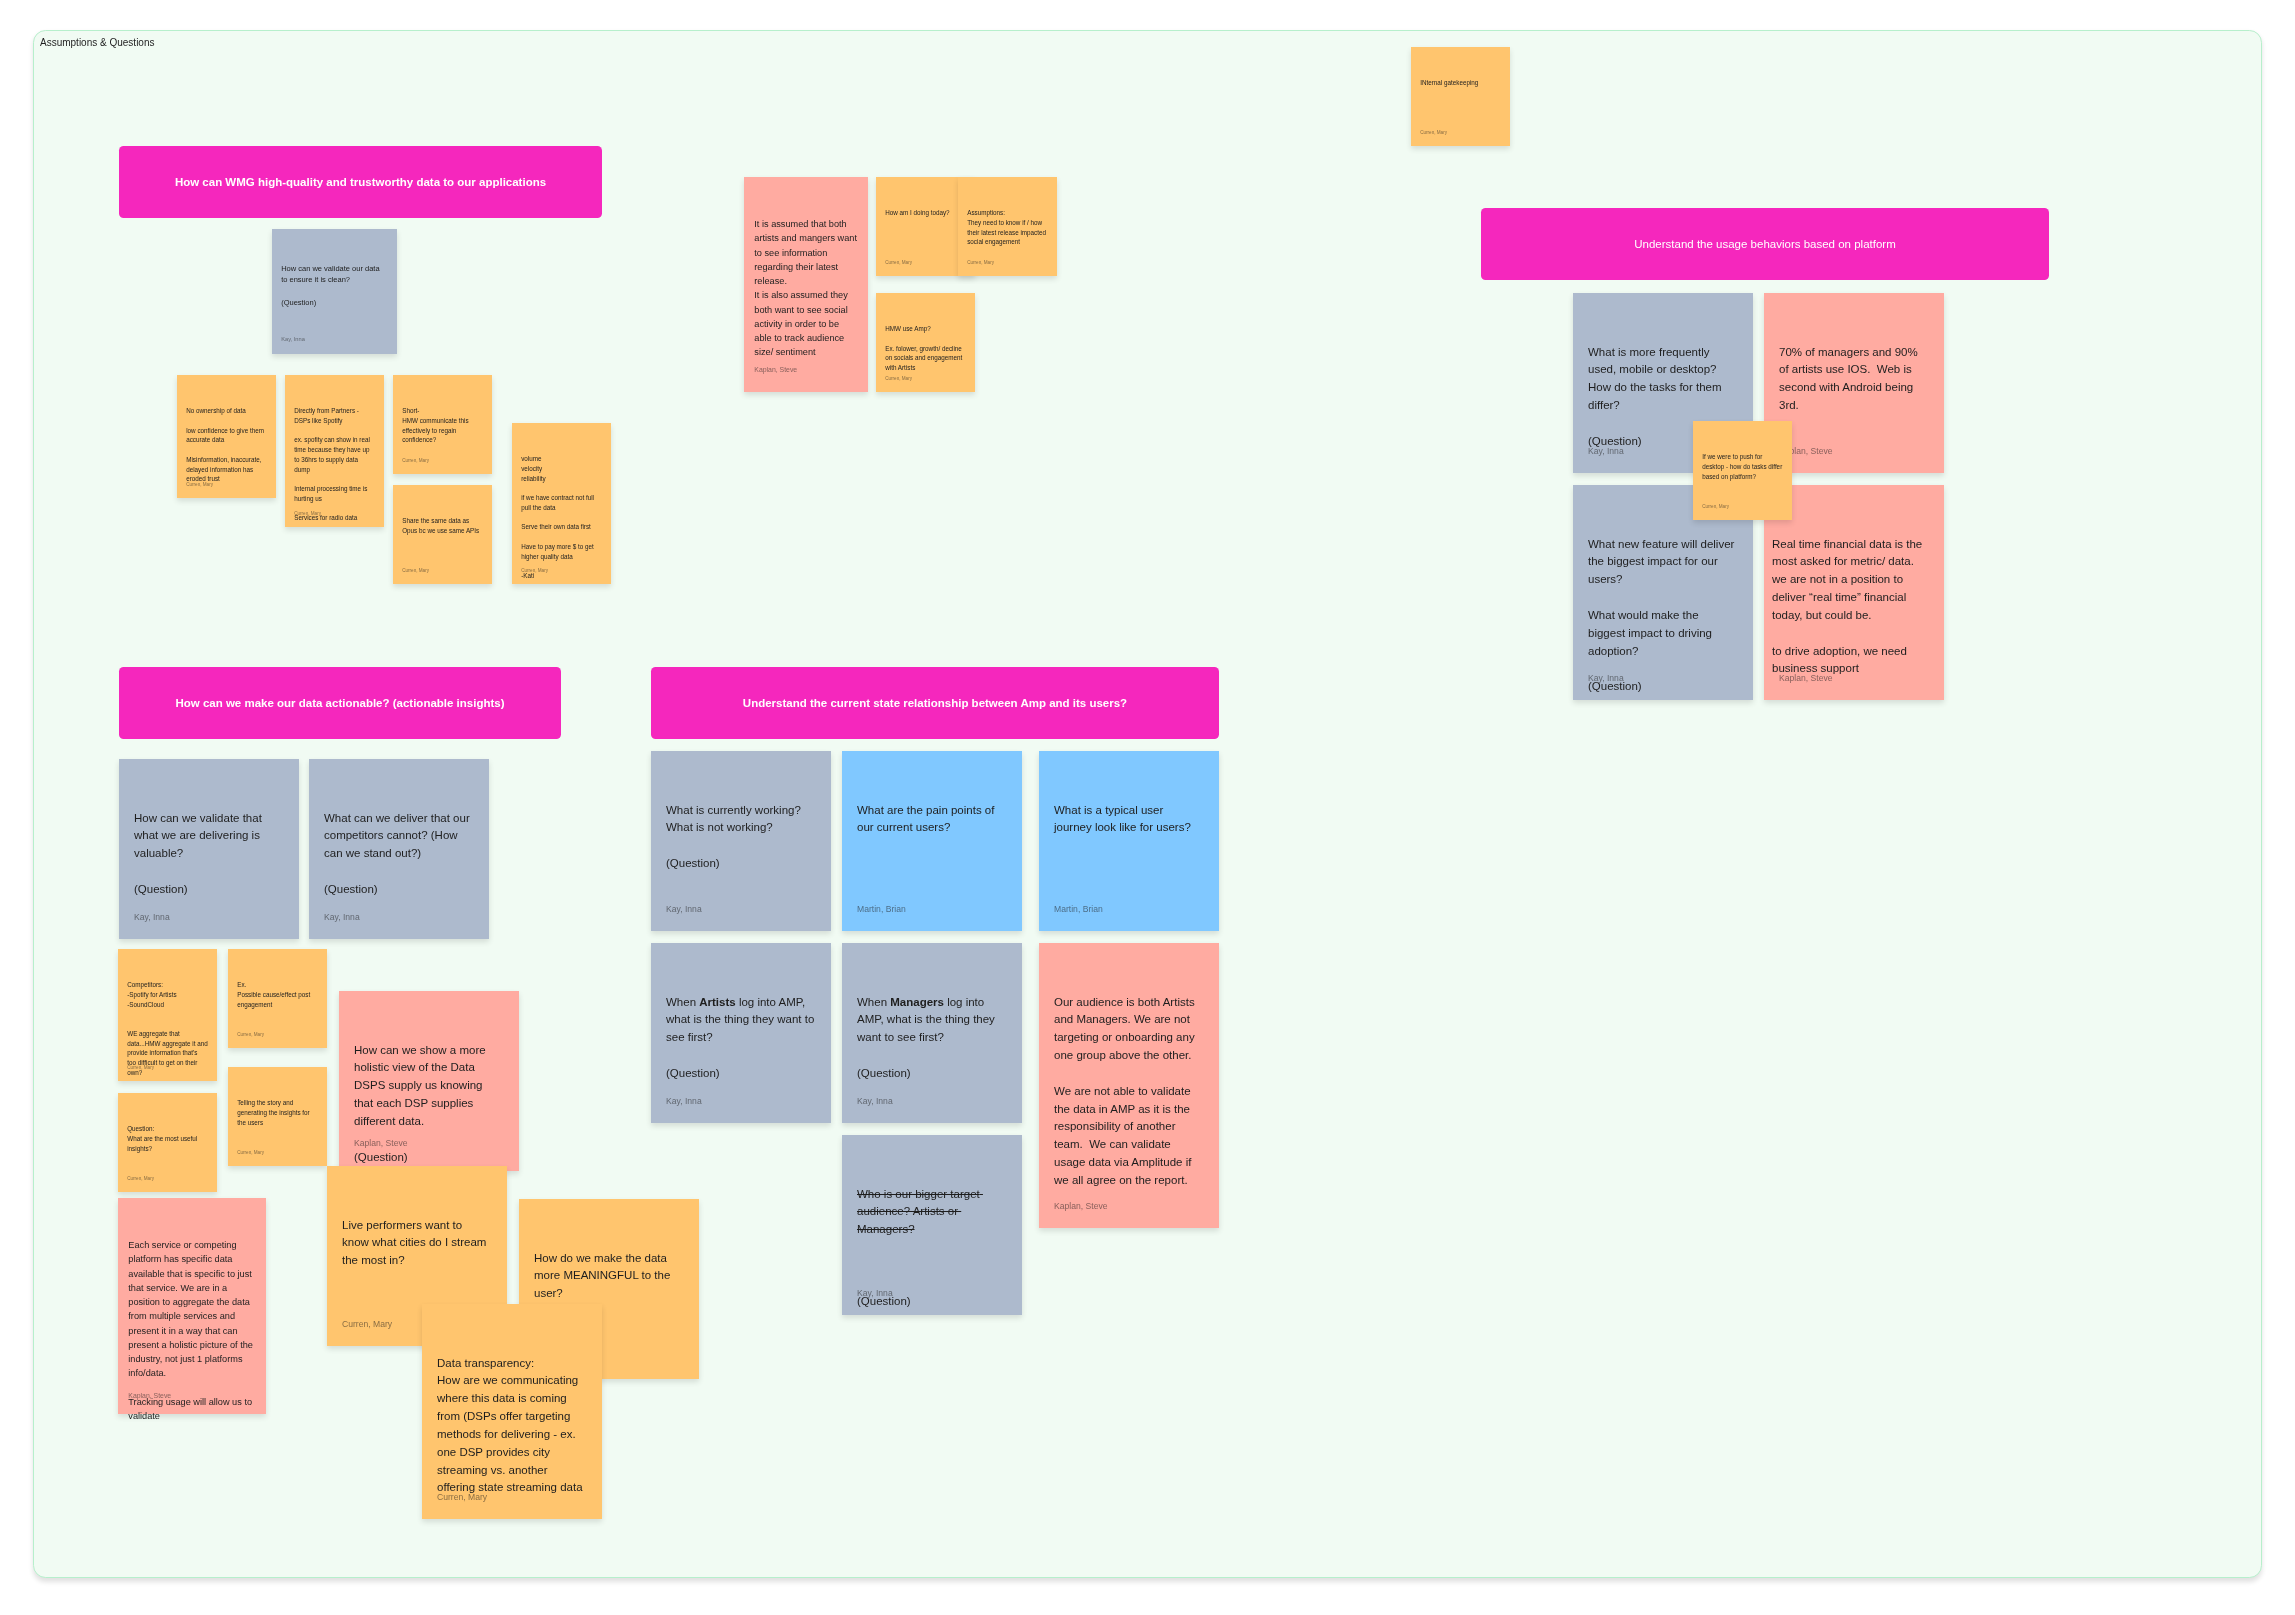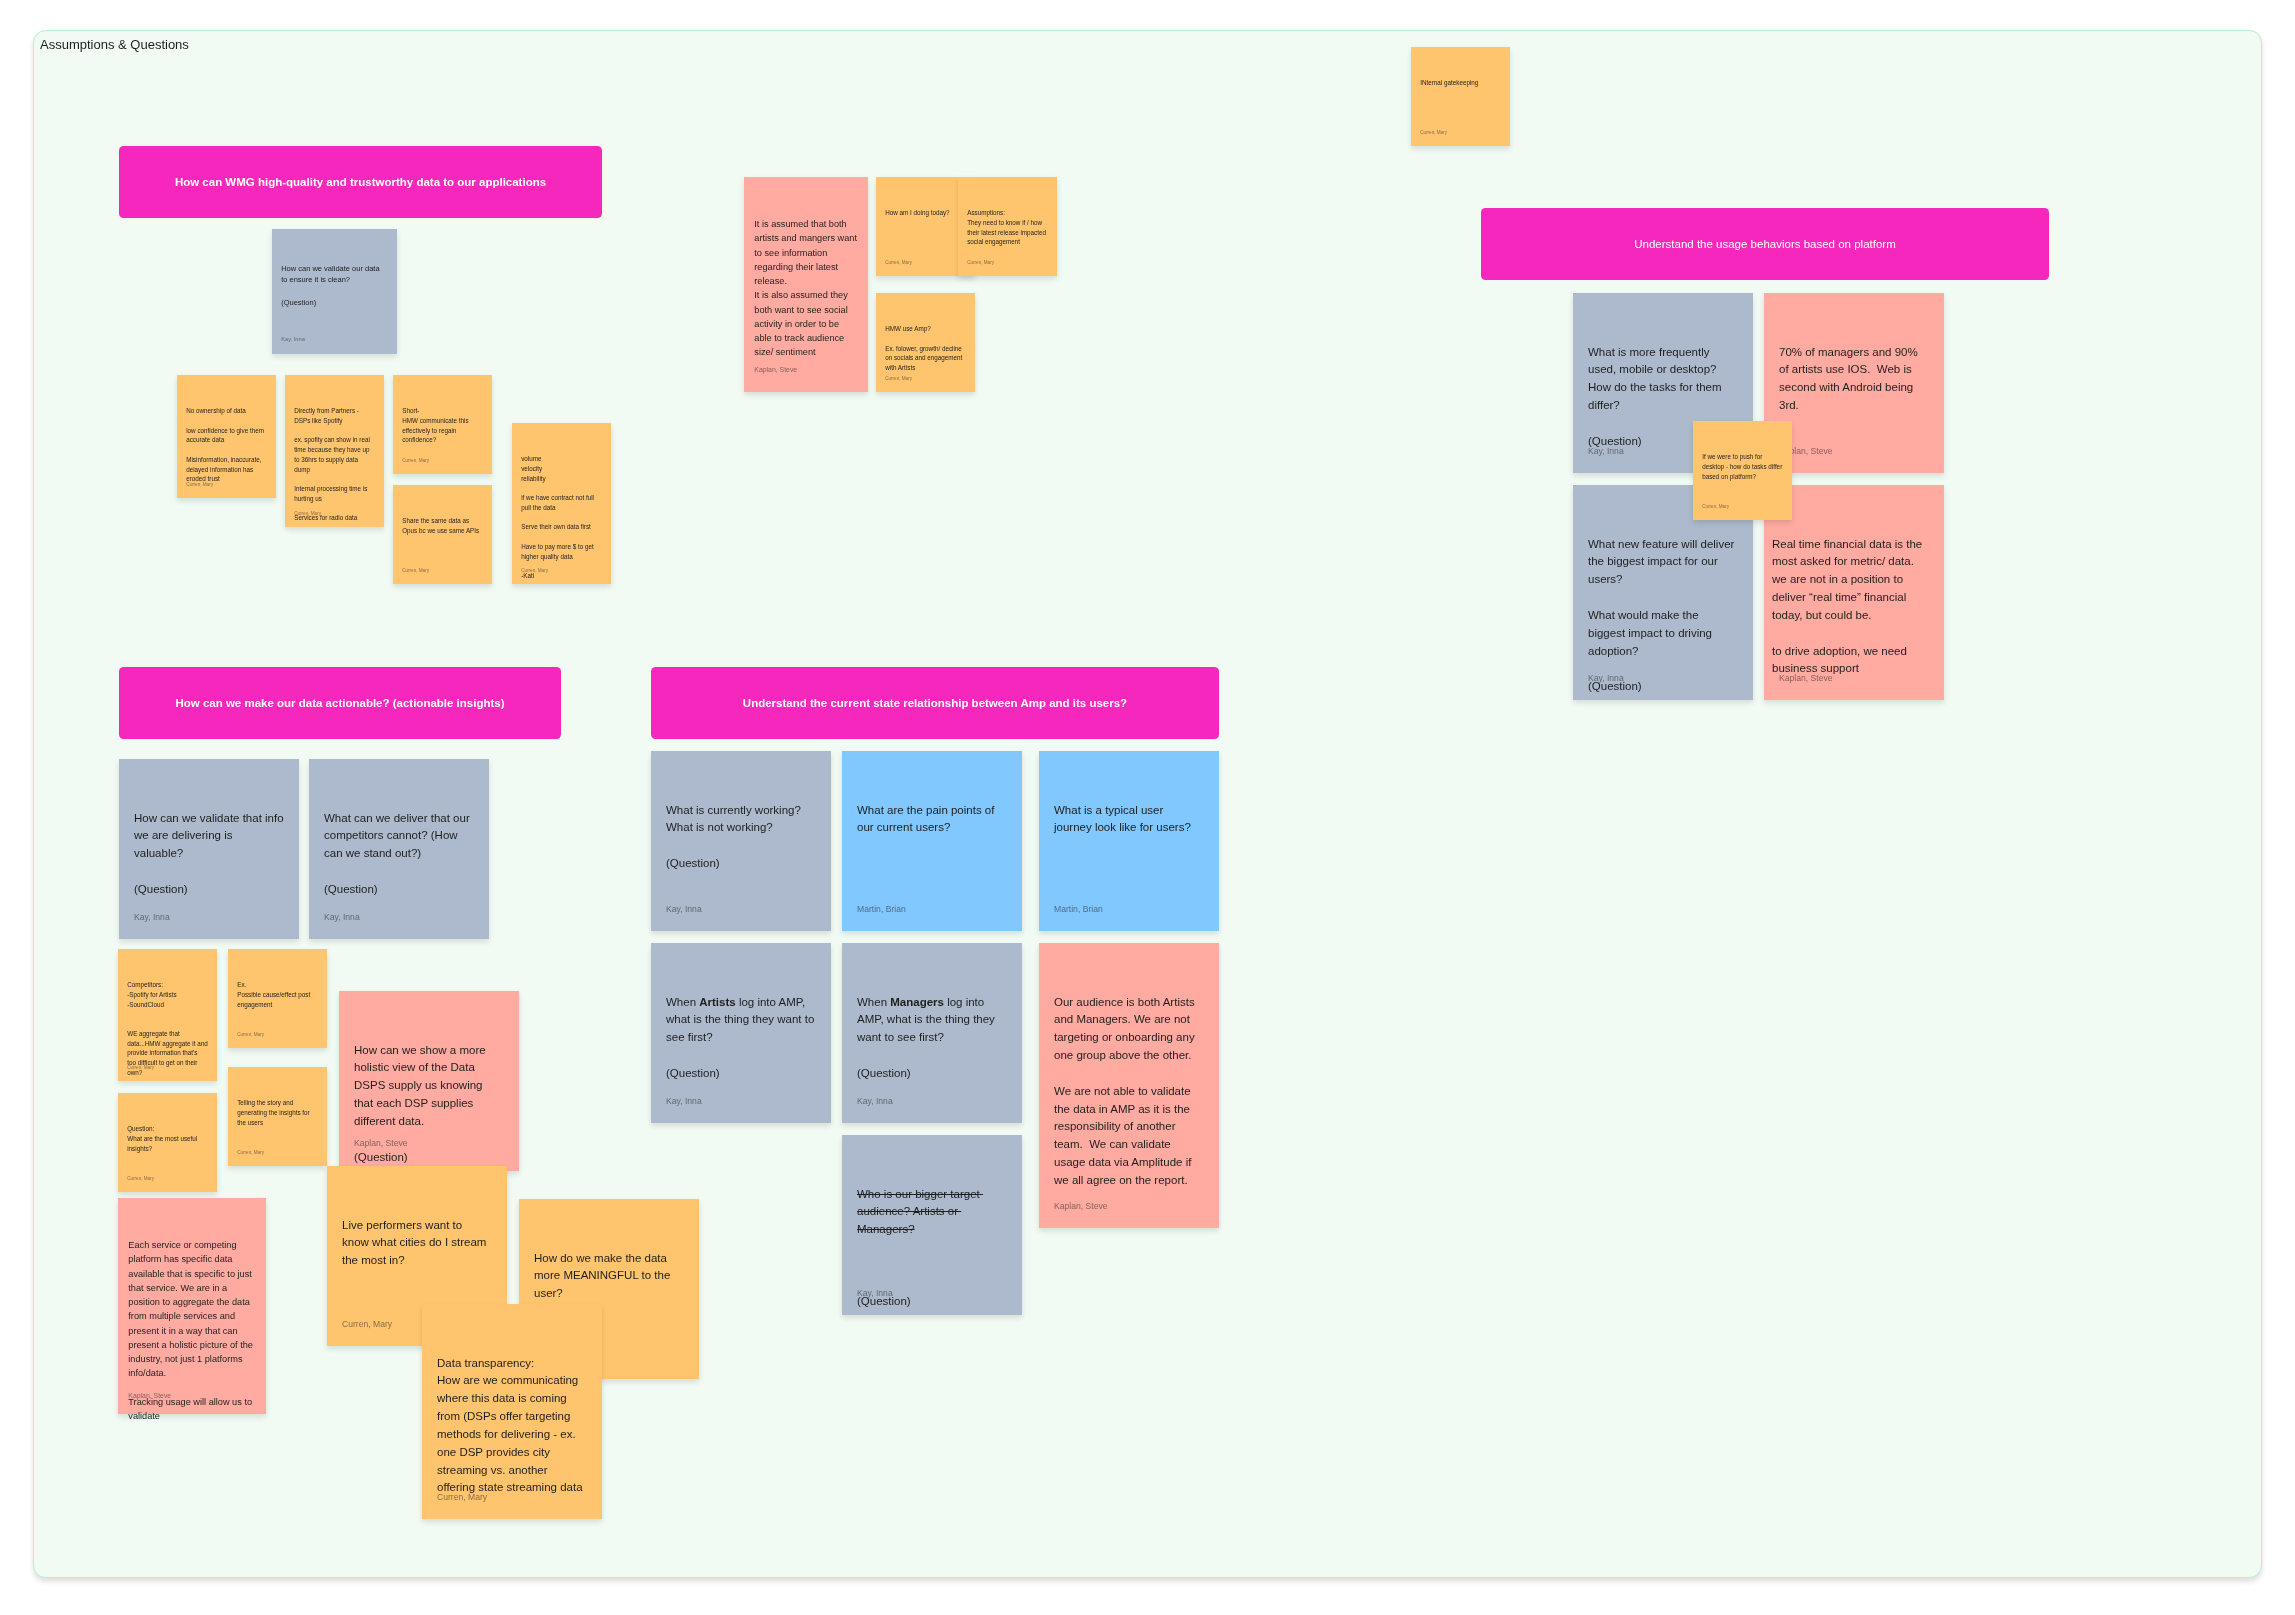--- a/index.html
+++ b/index.html
@@ -9,21 +9,21 @@
     font-family: "Liberation Sans", "DejaVu Sans", sans-serif;
     color: #1e1e1e;
   }
   .frame {
     position: absolute; left: 33px; top: 30px; width: 2229px; height: 1548px;
     background: #f1fbf3; border: 1.7px solid #b7efcc; border-radius: 12.6px;
     box-shadow: 0 3.4px 5.7px rgba(0,0,0,0.12);
     box-sizing: border-box;
   }
   .frame-title {
-    position: absolute; left: 40px; top: 37px; font-size: 13px; color: #1e1e1e;
+    position: absolute; left: 40px; top: 37px; font-size: 10px; color: #1e1e1e;
   }
   .banner {
     position: absolute; background: #f527bd; border-radius: 4.6px;
     color: #ffffff; font-weight: bold; font-size: 11.5px;
     display: flex; align-items: center; justify-content: center; text-align: center;
     box-sizing: border-box; padding: 0 17px;
   }
   .sticky {
     position: absolute; box-sizing: border-box;
     box-shadow: 0 3.4px 5.7px rgba(0,0,0,0.12);
@@ -159,21 +159,21 @@
 
 to drive adoption, we need business support</span>
   <span class="author">Kaplan, Steve</span>
 </div>
 <div class="sticky c-orange sz-s" style="left:1693px;top:421px;width:99px;height:99px;">
   <span class="body">If we were to push for desktop - how do tasks differ based on platform?</span>
   <span class="author">Curren, Mary</span>
 </div>
 
 <div class="sticky c-gray sz-l" style="left:119px;top:759px;width:180px;height:180px;">
-  <span class="body">How can we validate that info we are delivering is valuable?
+  <span class="body">How can we validate that what we are delivering is valuable?
 
 (Question)</span>
   <span class="author">Kay, Inna</span>
 </div>
 <div class="sticky c-gray sz-l" style="left:309px;top:759px;width:180px;height:180px;">
   <span class="body">What can we deliver that our competitors cannot? (How can we stand out?)
 
 (Question)</span>
   <span class="author">Kay, Inna</span>
 </div>

